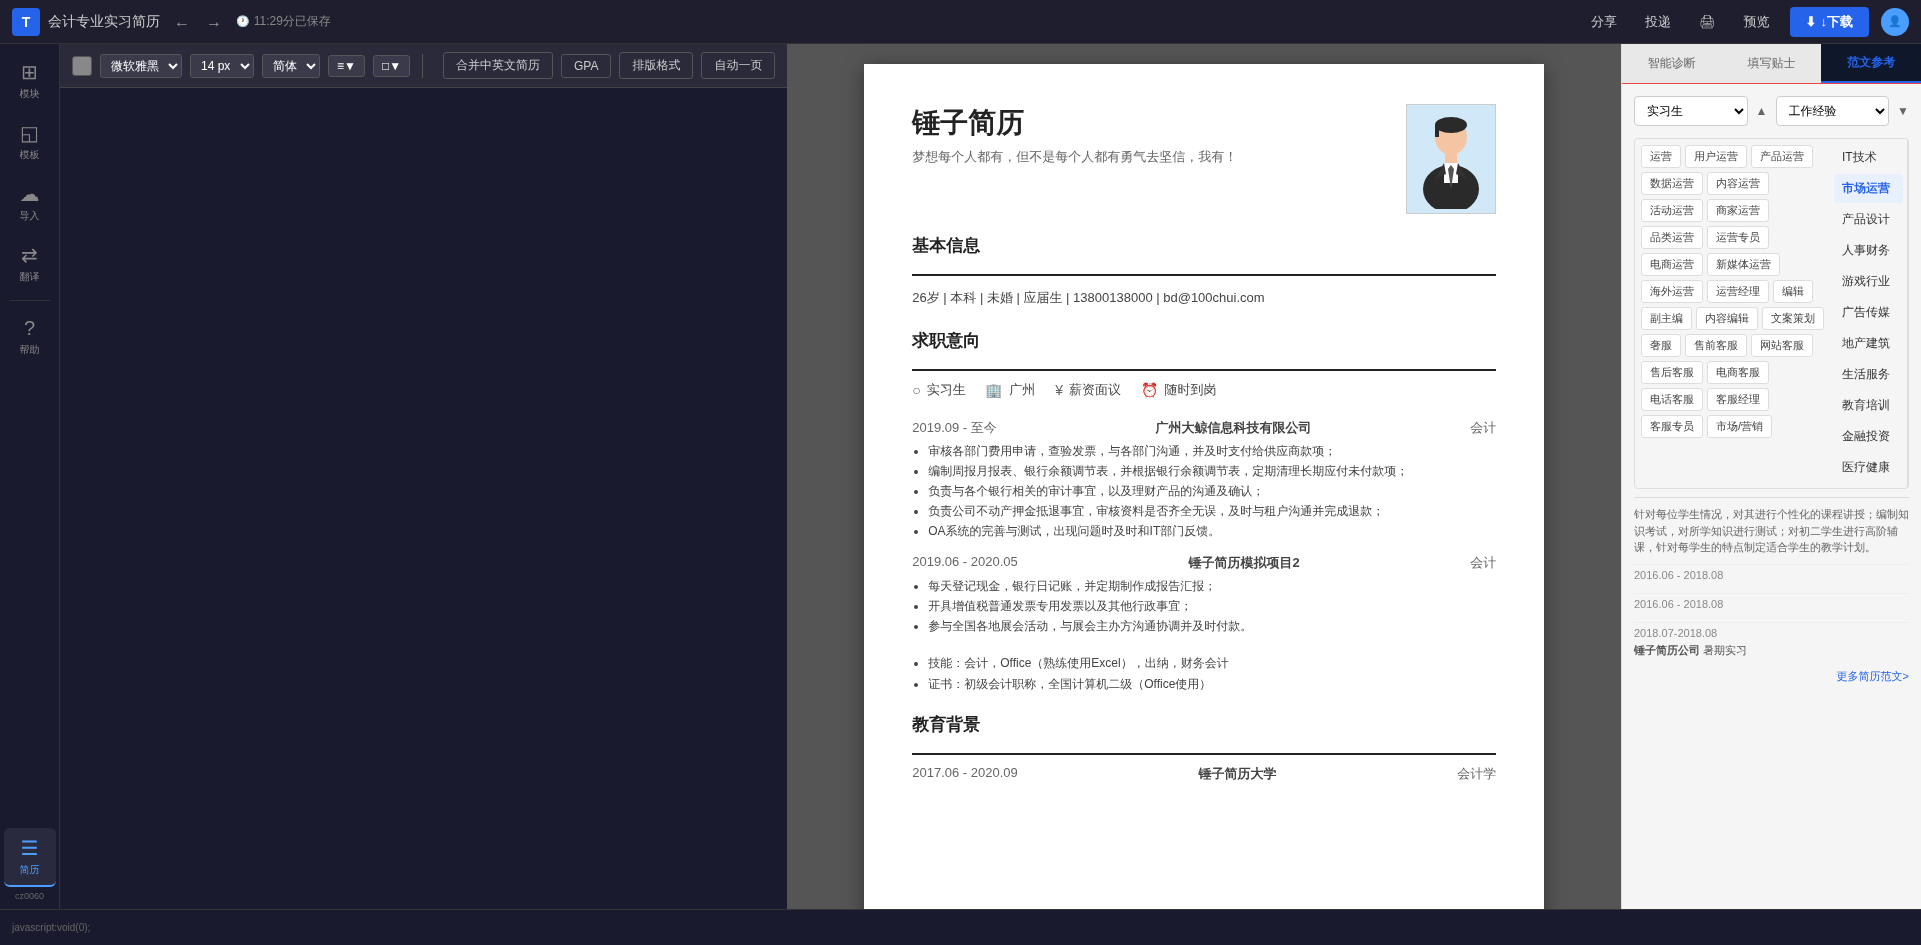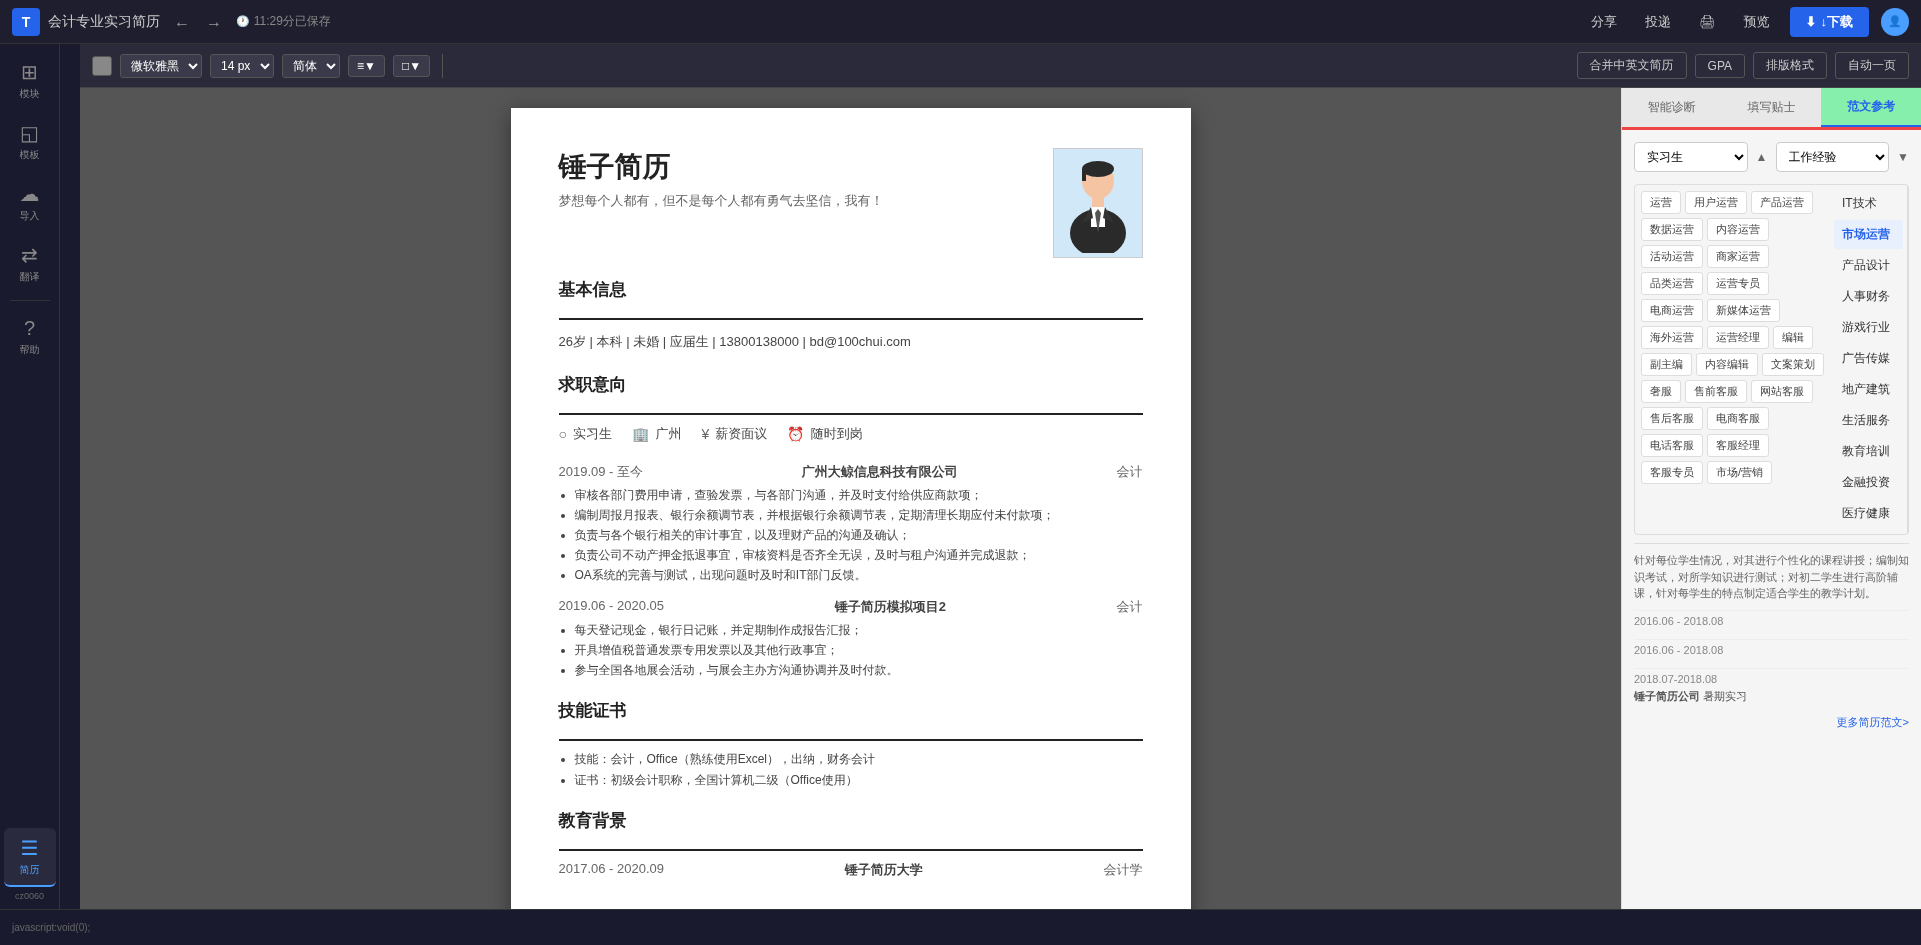--- a/index.html
+++ b/index.html
@@ -159,33 +159,33 @@
       width: 300px;
       background: #f5f5f5;
       border-left: 1px solid #ddd;
       display: flex;
       flex-direction: column;
       flex-shrink: 0;
     }
     .right-panel-tabs {
       display: flex;
       background: #e8e8e8;
-      border-bottom: 3px solid #ef4444;
+      border-bottom: 1px solid #ef4444;
     }
     .right-tab {
       flex: 1;
       padding: 10px 6px;
       font-size: 12px;
       text-align: center;
       cursor: pointer;
       color: #666;
       border: none;
       background: none;
     }
-    .right-tab.active { color: #2563eb; border-bottom: 2px solid #2563eb; font-weight: bold; background: #86efac; }
+    .right-tab.active { color: #2563eb; border-bottom: 2px solid #2563eb; font-weight: bold; background: #0f172a; }
 
     .right-panel-content { flex: 1; overflow-y: auto; padding: 12px; }
 
     .exp-type-row {
       display: flex;
       gap: 8px;
       margin-bottom: 12px;
       align-items: center;
     }
     .exp-type-select {
@@ -287,21 +287,21 @@
       <span class="sidebar-label">帮助</span>
     </div>
     <div style="flex:1"></div>
     <div class="sidebar-item active-blue">
       <span class="sidebar-icon">☰</span>
       <span class="sidebar-label">简历</span>
     </div>
     <div class="user-code">cz0060</div>
   </div>
 
-  <div style="display:flex;flex-direction:column;flex:1;overflow:hidden;margin-left:20px;">
+  <div style="display:flex;flex:1;overflow:hidden;">
 
     <div class="toolbar">
       <button class="toolbar-btn" style="background:#888;width:20px;height:20px;padding:0;"></button>
       <select class="toolbar-select">
         <option>微软雅黑</option>
       </select>
       <select class="toolbar-select">
         <option>14 px</option>
       </select>
       <select class="toolbar-select">
@@ -403,21 +403,20 @@
               </div>
               <ul class="project-bullets">
                 <li>每天登记现金，银行日记账，并定期制作成报告汇报；</li>
                 <li>开具增值税普通发票专用发票以及其他行政事宜；</li>
                 <li>参与全国各地展会活动，与展会主办方沟通协调并及时付款。</li>
               </ul>
             </div>
           </div>
 
           <div class="resume-section skills-section">
-            <div class="section-title">技能证书</div>
             <ul>
               <li>技能：会计，Office（熟练使用Excel），出纳，财务会计</li>
               <li>证书：初级会计职称，全国计算机二级（Office使用）</li>
             </ul>
           </div>
 
           <div class="resume-section">
             <div class="section-title">教育背景</div>
             <div class="project-header">
               <span class="project-date">2017.06 - 2020.09</span>

